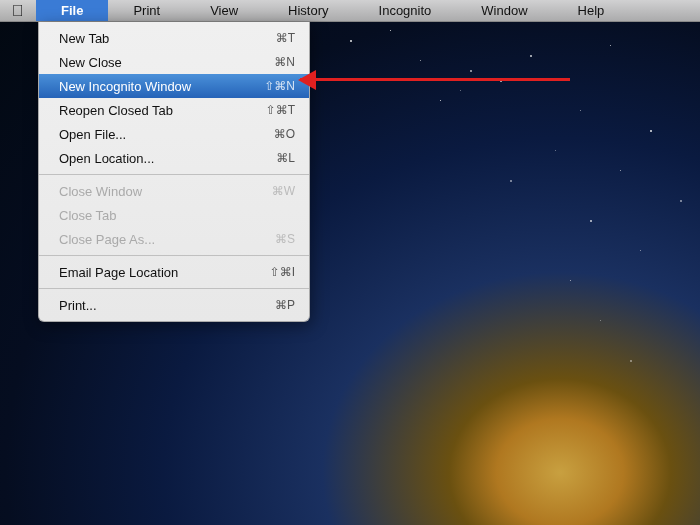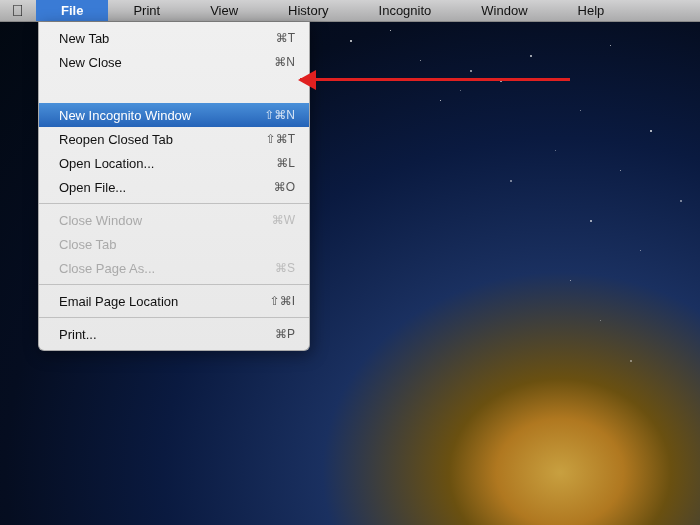--- a/index.html
+++ b/index.html
@@ -97,21 +97,20 @@
       height: 24px;
       font-size: 13px;
       color: #111;
       cursor: default;
       position: relative;
     }
 
     .menu-item.highlighted {
       background: linear-gradient(to bottom, #4a90d9 0%, #2563b8 100%);
       color: white;
-      margin-top: 29px;
     }
 
     .menu-item.disabled {
       color: #aaa;
       gap: 38px;
     }
 
     .menu-item .shortcut {
       font-size: 12px;
       color: #555;
@@ -214,27 +213,27 @@
     <span>New Incognito Window</span>
     <span class="shortcut">⇧⌘N</span>
   </div>
 
   <div class="menu-item">
     <span>Reopen Closed Tab</span>
     <span class="shortcut">⇧⌘T</span>
   </div>
 
   <div class="menu-item">
+    <span>Open File...</span>
+    <span class="shortcut">⌘O</span>
+  </div>
+
+  <div class="menu-item">
     <span>Open Location...</span>
     <span class="shortcut">⌘L</span>
-  </div>
-
-  <div class="menu-item">
-    <span>Open File...</span>
-    <span class="shortcut">⌘O</span>
   </div>
 
   <div class="menu-separator"></div>
 
   <div class="menu-item disabled">
     <span>Close Window</span>
     <span class="shortcut">⌘W</span>
   </div>
 
   <div class="menu-item disabled">

